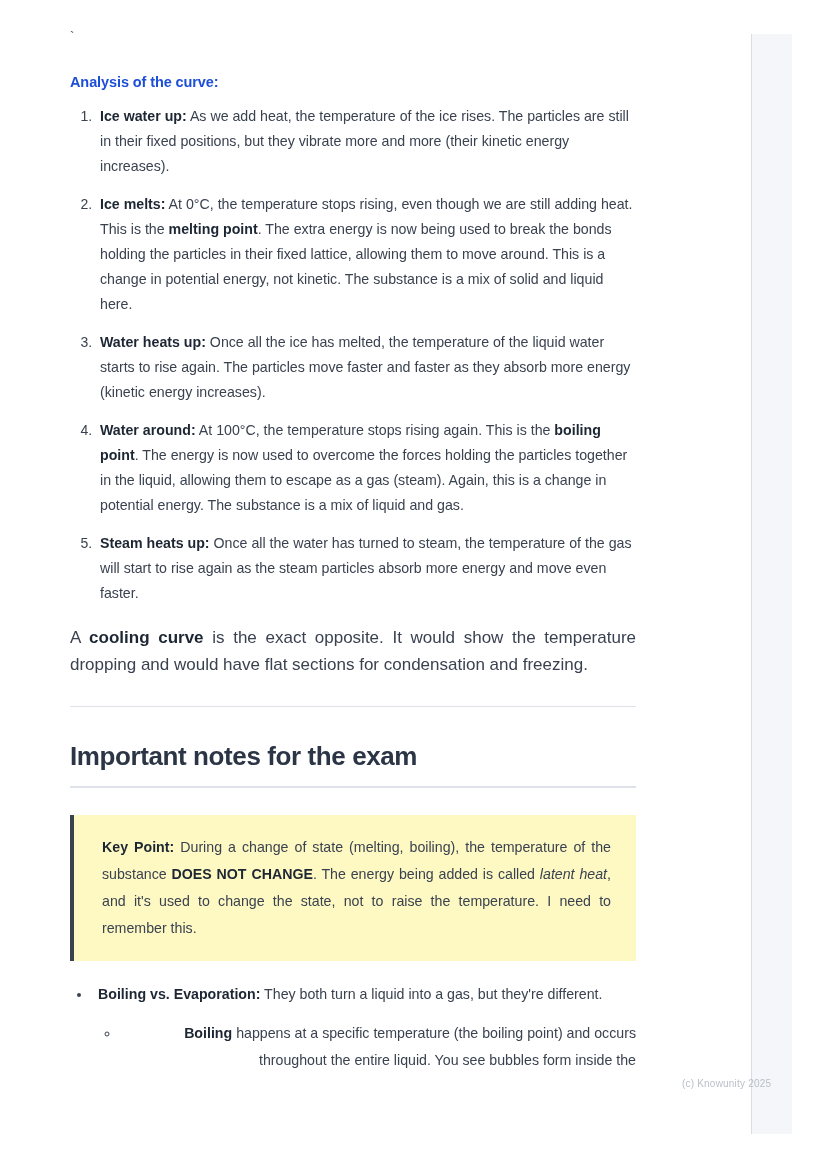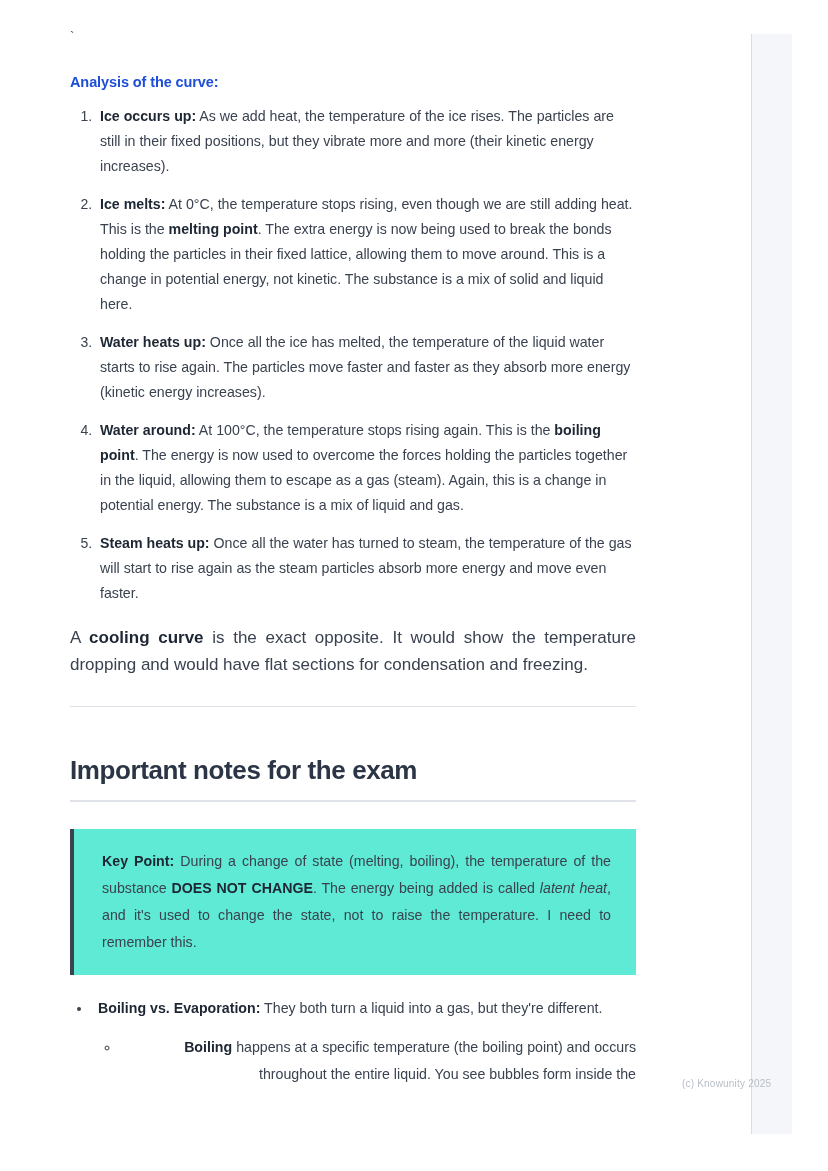--- a/index.html
+++ b/index.html
@@ -87,31 +87,31 @@
   }
   hr.divider {
     border: none;
     border-top: 1px solid #dfe3e9;
     margin: 28px 0 0 0;
   }
   h2.big-head {
     font-size: 26px;
     font-weight: bold;
     color: #2b3545;
-    margin: 48px 0 0 0;
+    margin: 34px 0 0 0;
     letter-spacing: -0.4px;
   }
   hr.head-rule {
     border: none;
     border-top: 2px solid #dfe3e9;
     margin: 14px 0 0 0;
   }
   .keypoint {
     margin-top: 27px;
-    background: #5eead4;
+    background: #fef9c3;
     border-left: 4px solid #3a4250;
     padding: 19px 25px 19px 28px;
     box-sizing: border-box;
   }
   .keypoint p {
     margin: 0;
     font-size: 14.2px;
     line-height: 27px;
     color: #3a4250;
     text-align: justify;
@@ -161,21 +161,21 @@
   <div class="right-panel"></div>
 
   <div class="content">
 
     <div class="tick-mark">`</div>
 
     <h3 class="section-head">Analysis of the curve:</h3>
 
     <ol class="analysis">
       <li>
-        <b>Ice occurs up:</b><span> As we add heat, the temperature of the ice rises. The particles are still in their fixed positions, but they vibrate more and more (their kinetic energy increases).</span>
+        <b>Ice water up:</b><span> As we add heat, the temperature of the ice rises. The particles are still in their fixed positions, but they vibrate more and more (their kinetic energy increases).</span>
       </li>
       <li>
         <b>Ice melts:</b><span> At 0°C, the temperature stops rising, even though we are still adding heat. This is the </span><b>melting point</b><span>. The extra energy is now being used to break the bonds holding the particles in their fixed lattice, allowing them to move around. This is a change in potential energy, not kinetic. The substance is a mix of solid and liquid here.</span>
       </li>
       <li>
         <b>Water heats up:</b><span> Once all the ice has melted, the temperature of the liquid water starts to rise again. The particles move faster and faster as they absorb more energy (kinetic energy increases).</span>
       </li>
       <li>
         <b>Water around:</b><span> At 100°C, the temperature stops rising again. This is the </span><b>boiling point</b><span>. The energy is now used to overcome the forces holding the particles together in the liquid, allowing them to escape as a gas (steam). Again, this is a change in potential energy. The substance is a mix of liquid and gas.</span>
       </li>

